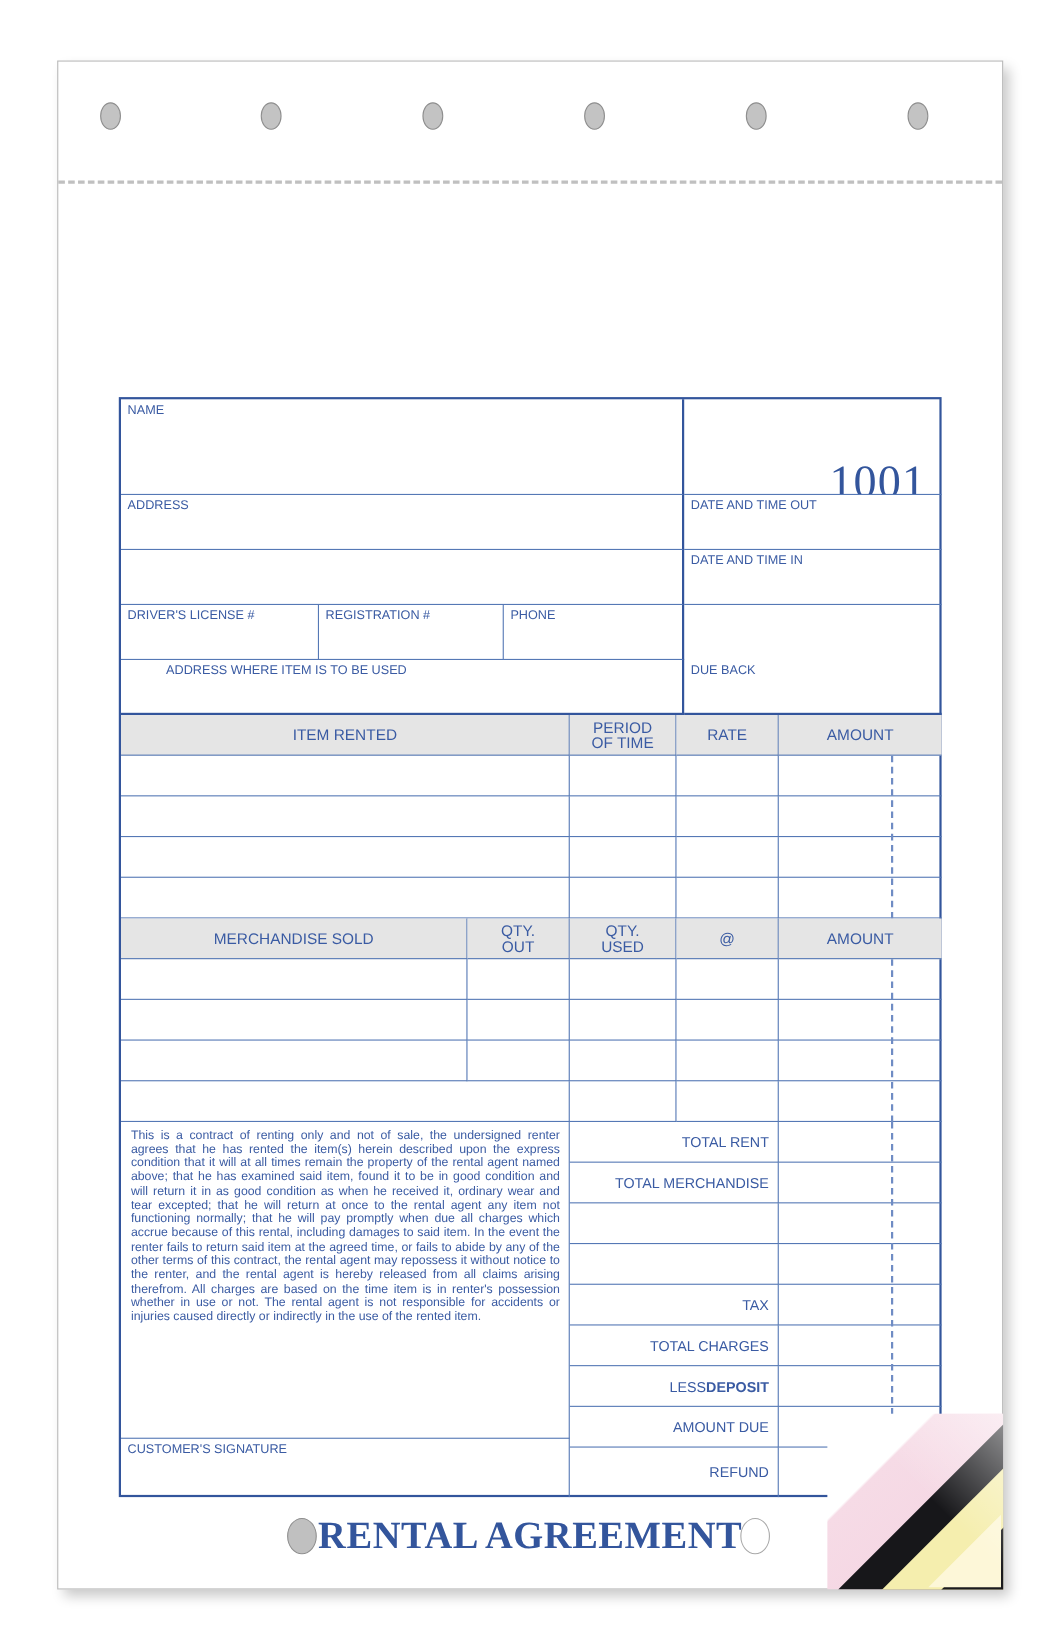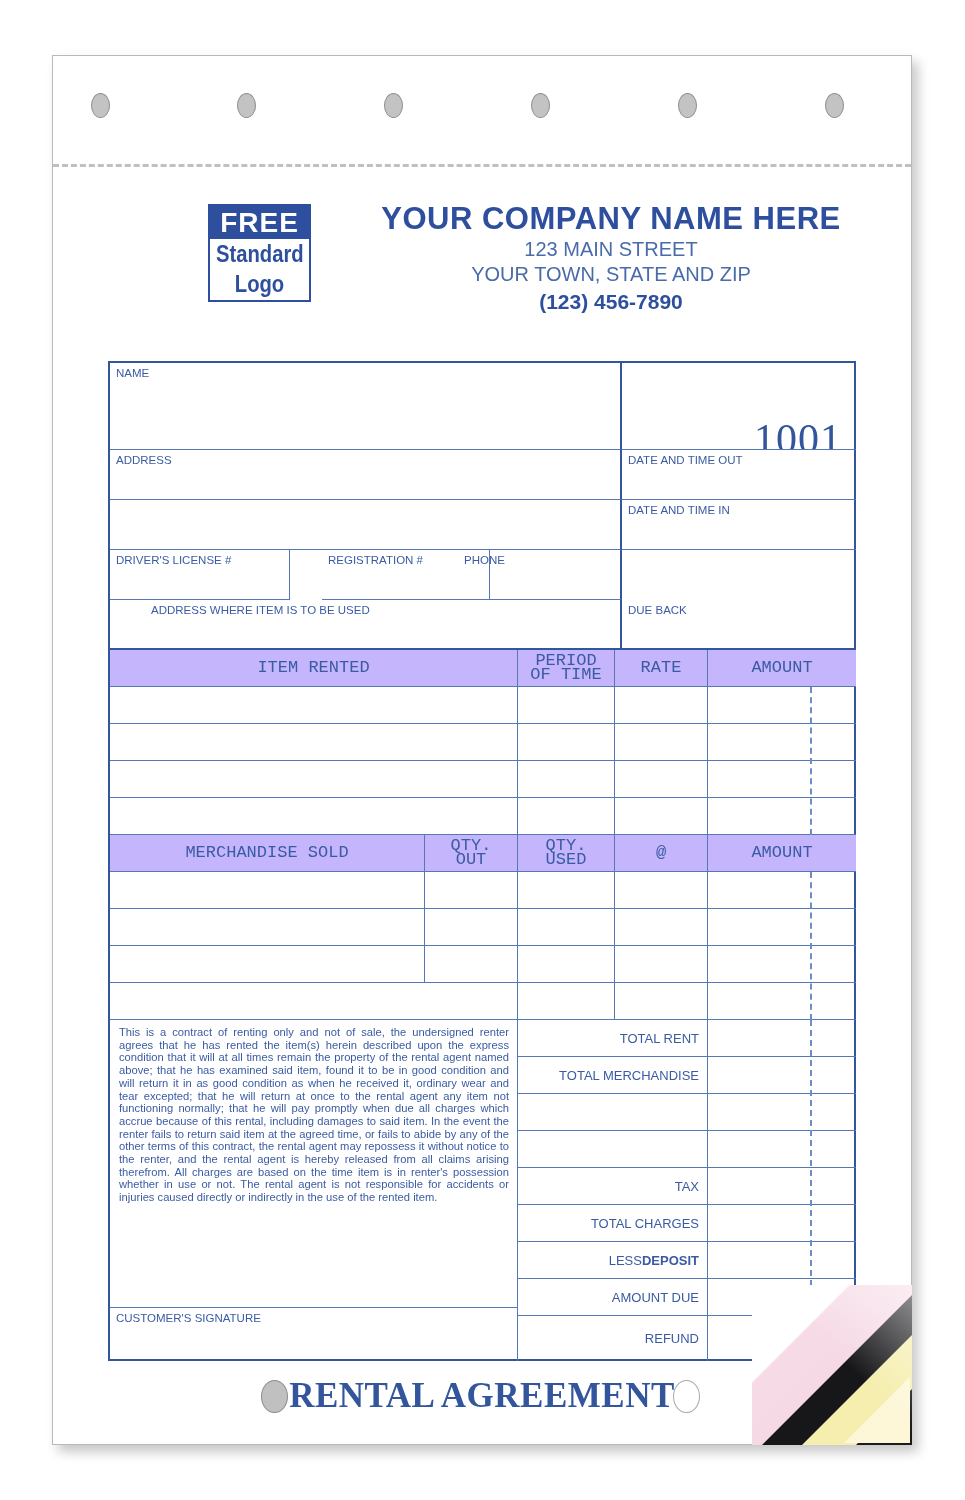--- a/index.html
+++ b/index.html
@@ -133,30 +133,29 @@
     overflow: hidden;
     white-space: nowrap;
     background: transparent;
   }
   .cell.nb-r { border-right: none; }
   .cell.nb-b { border-bottom: none; }
   .cell.thick-b { border-bottom: 2px solid #33559c; }
   .cell.thick-r { border-right: 2px solid #33559c; }
 
   .hdr {
-    background: #c4b5fd;
+    background: #e5e5e5;
     color: #3a5ba3;
-    font-size: 17px;
+    font-size: 14px;
     text-align: center;
     padding: 0;
     display: flex;
     align-items: center;
     justify-content: center;
     line-height: 14px;
-    font-family: Liberation Mono, monospace;
   }
   .hdr span { display: block; }
 
   .rlabel {
     text-align: right;
     padding: 0 8px 0 0;
     display: flex;
     align-items: center;
     justify-content: flex-end;
     font-size: 13px;
@@ -290,36 +289,20 @@
 
     <div class="punch" style="left:38px;  top:37px;"></div>
     <div class="punch" style="left:184px; top:37px;"></div>
     <div class="punch" style="left:331px; top:37px;"></div>
     <div class="punch" style="left:478px; top:37px;"></div>
     <div class="punch" style="left:625px; top:37px;"></div>
     <div class="punch" style="left:772px; top:37px;"></div>
 
     <div id="perf"></div>
 
-    <div id="letterhead">
-
-      <div id="logo-box">
-        <div id="logo-banner">FREE</div>
-        <div class="logo-word">Standard</div>
-        <div class="logo-word">Logo</div>
-      </div>
-
-      <div id="company-block">
-        <div id="company-name">YOUR COMPANY NAME HERE</div>
-        <div class="company-line">123 MAIN STREET</div>
-        <div class="company-line">YOUR TOWN, STATE AND ZIP</div>
-        <div id="company-phone">(123) 456-7890</div>
-      </div>
-
-    </div>
 
     <div id="form">
 
       <div class="cell thick-r" style="left:0px; top:0px; width:512px; height:87px;">
         <span>NAME</span>
       </div>
       <div class="cell nb-r" style="left:512px; top:0px; width:234px; height:87px;">
         <div id="invoice-no">1001</div>
       </div>
 
@@ -331,21 +314,21 @@
       </div>
 
       <div class="cell thick-r" style="left:0px; top:137px; width:512px; height:50px;"></div>
       <div class="cell nb-r" style="left:512px; top:137px; width:234px; height:50px;">
         <span>DATE AND TIME IN</span>
       </div>
 
       <div class="cell" style="left:0px; top:187px; width:180px; height:50px;">
         <span>DRIVER'S LICENSE #</span>
       </div>
-      <div class="cell" style="left:180px; top:187px; width:168px; height:50px;margin-left:32px;">
+      <div class="cell" style="left:180px; top:187px; width:168px; height:50px;">
         <span>REGISTRATION #</span>
       </div>
       <div class="cell thick-r" style="left:348px; top:187px; width:164px; height:50px;">
         <span>PHONE</span>
       </div>
 
       <div class="cell thick-r thick-b" style="left:0px; top:237px; width:512px; height:50px;padding-left:41px;">
         <span>ADDRESS WHERE ITEM IS TO BE USED</span>
       </div>
       <div class="cell nb-r thick-b" style="left:512px; top:237px; width:234px; height:50px;">

